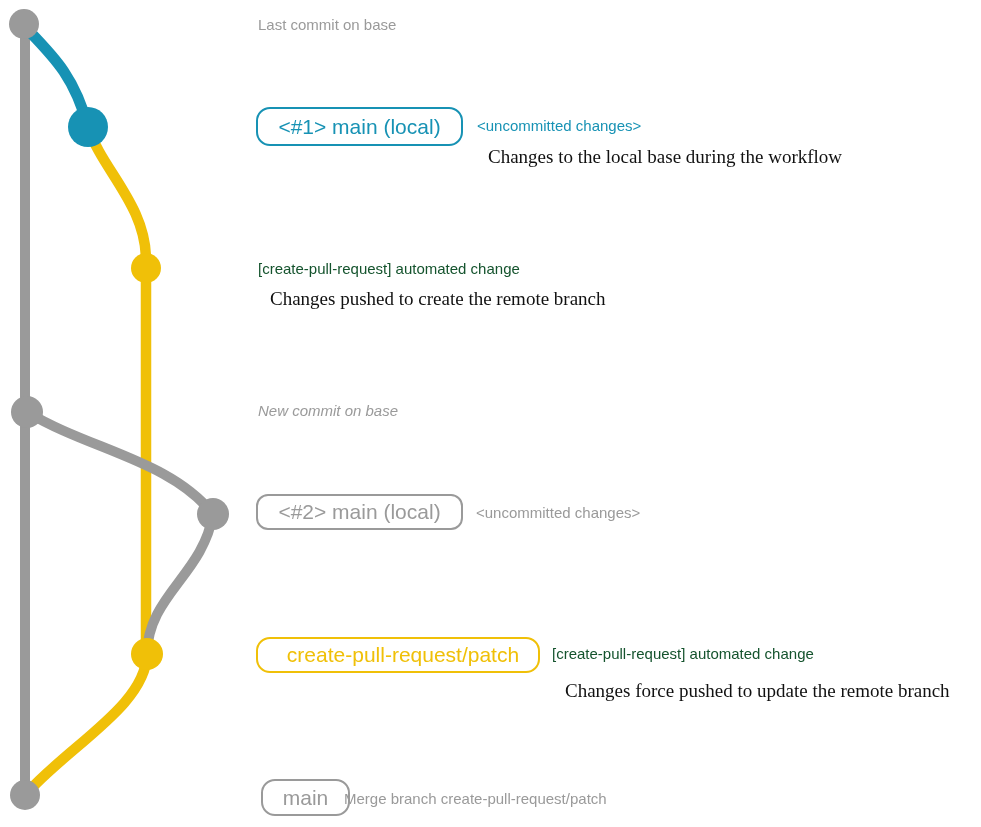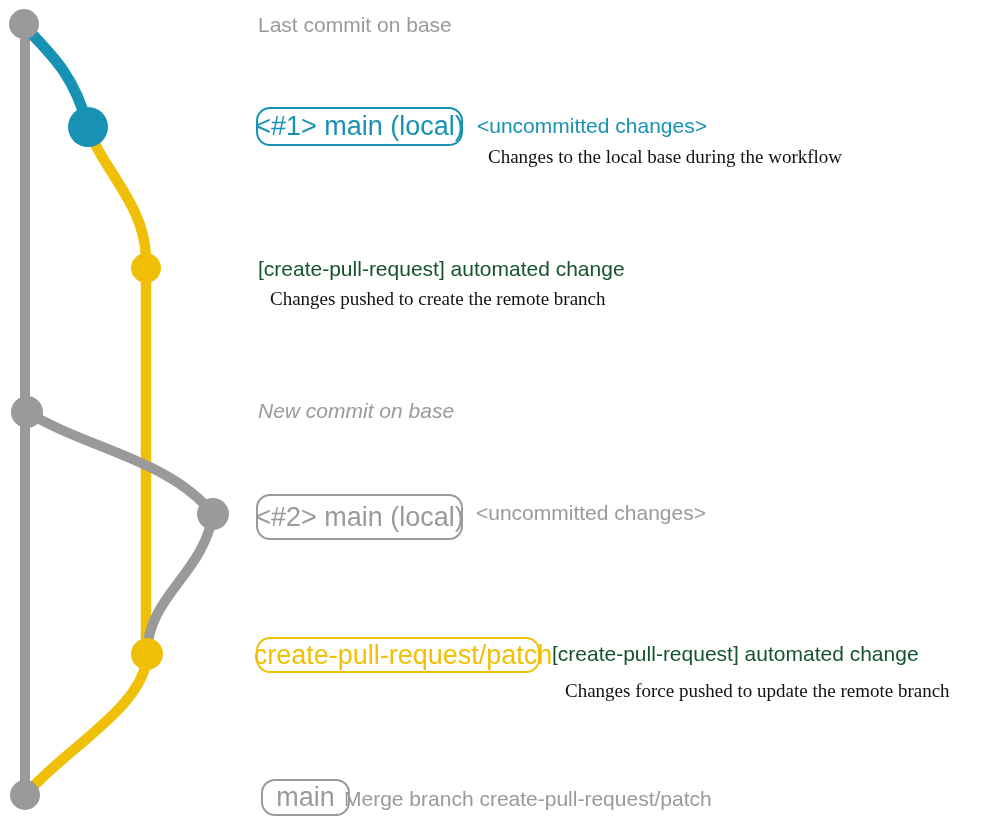--- a/index.html
+++ b/index.html
@@ -8,40 +8,40 @@
     width: 981px;
     height: 827px;
     background: #ffffff;
     font-family: "Liberation Sans", sans-serif;
     overflow: hidden;
   }
   .graph-svg { position: absolute; left: 0; top: 0; }
 
   .ann { position: absolute; white-space: nowrap; }
 
-  .sans-label { font-size: 21px; line-height: 26px; }
+  .sans-label { font-size: 15px; line-height: 26px; }
   .gray-text   { color: #9a9a9a; }
   .blue-text   { color: #1792b4; }
   .yellow-text { color: #14532d; }
 
   .serif-note {
     font-family: "Liberation Serif", serif;
     font-size: 19px;
     line-height: 22px;
     color: #111111;
   }
 
   .pill {
     display: flex;
     align-items: center;
     justify-content: center;
     box-sizing: border-box;
     border: 2px solid;
     border-radius: 14px;
-    font-size: 27px;
+    font-size: 21px;
     background: #ffffff;
   }
   .pill-blue   { border-color: #1792b4; color: #1792b4; }
   .pill-gray   { border-color: #9a9a9a; color: #9a9a9a; }
   .pill-yellow { border-color: #f0c008; color: #f0c008; }
 </style>
 </head>
 <body>
 
 <div class="canvas">
@@ -70,21 +70,21 @@
     <span>&lt;#1&gt; main (local)</span>
   </div>
   <div class="ann sans-label blue-text" style="left:477px; top:113px;">&lt;uncommitted changes&gt;</div>
   <div class="ann serif-note" style="left:488px; top:146px;">Changes to the local base during the workflow</div>
 
   <div class="ann sans-label yellow-text" style="left:258px; top:256px;">[create-pull-request] automated change</div>
   <div class="ann serif-note" style="left:270px; top:288px;">Changes pushed to create the remote branch</div>
 
   <div class="ann sans-label gray-text" style="left:258px; top:398px;font-style:italic;">New commit on base</div>
 
-  <div class="ann pill pill-gray" style="left:256px; top:494px; width:207px; height:46px;">
+  <div class="ann pill pill-gray" style="left:256px; top:494px; width:207px; height:36px;border-radius:12px;">
     <span>&lt;#2&gt; main (local)</span>
   </div>
   <div class="ann sans-label gray-text" style="left:476px; top:500px;">&lt;uncommitted changes&gt;</div>
 
   <div class="ann pill pill-yellow" style="left:256px; top:637px; width:284px; height:36px;padding-left:10px;">
     <span>create-pull-request/patch</span>
   </div>
   <div class="ann sans-label yellow-text" style="left:552px; top:641px;">[create-pull-request] automated change</div>
   <div class="ann serif-note" style="left:565px; top:680px;">Changes force pushed to update the remote branch</div>
 

